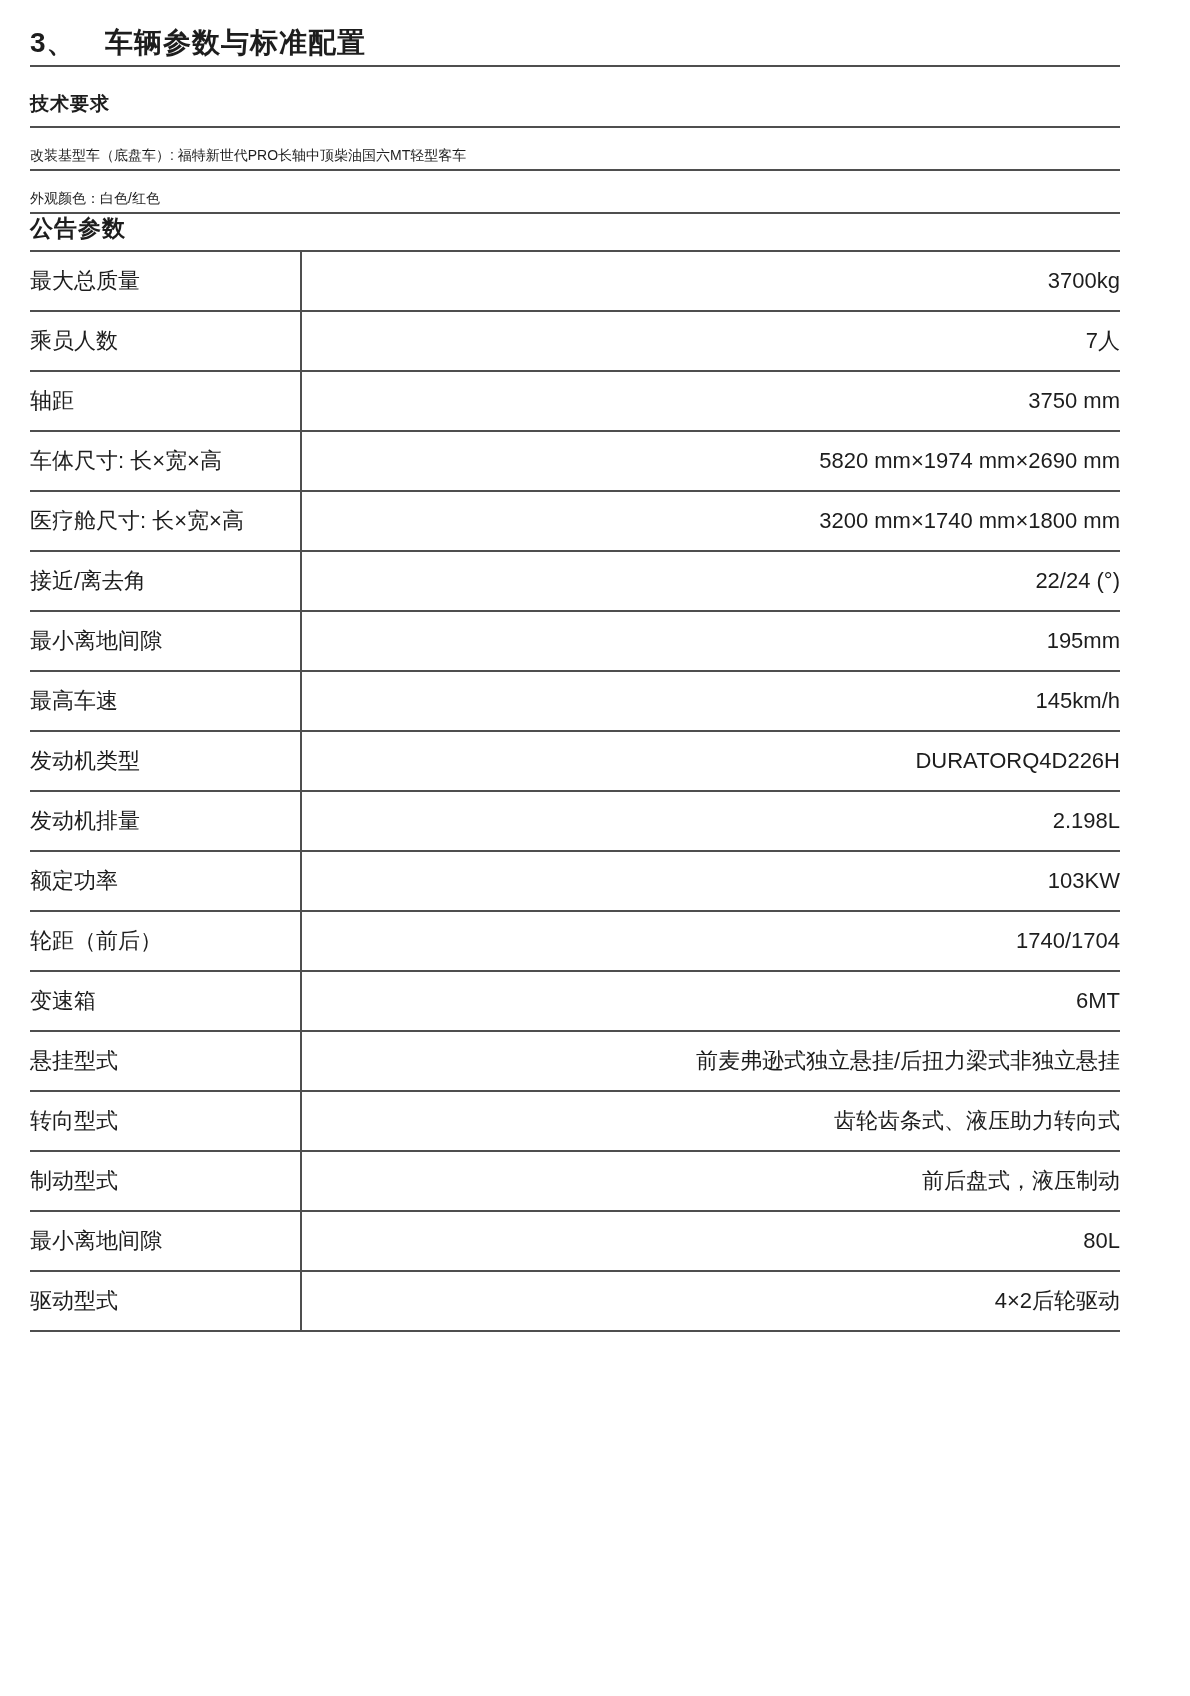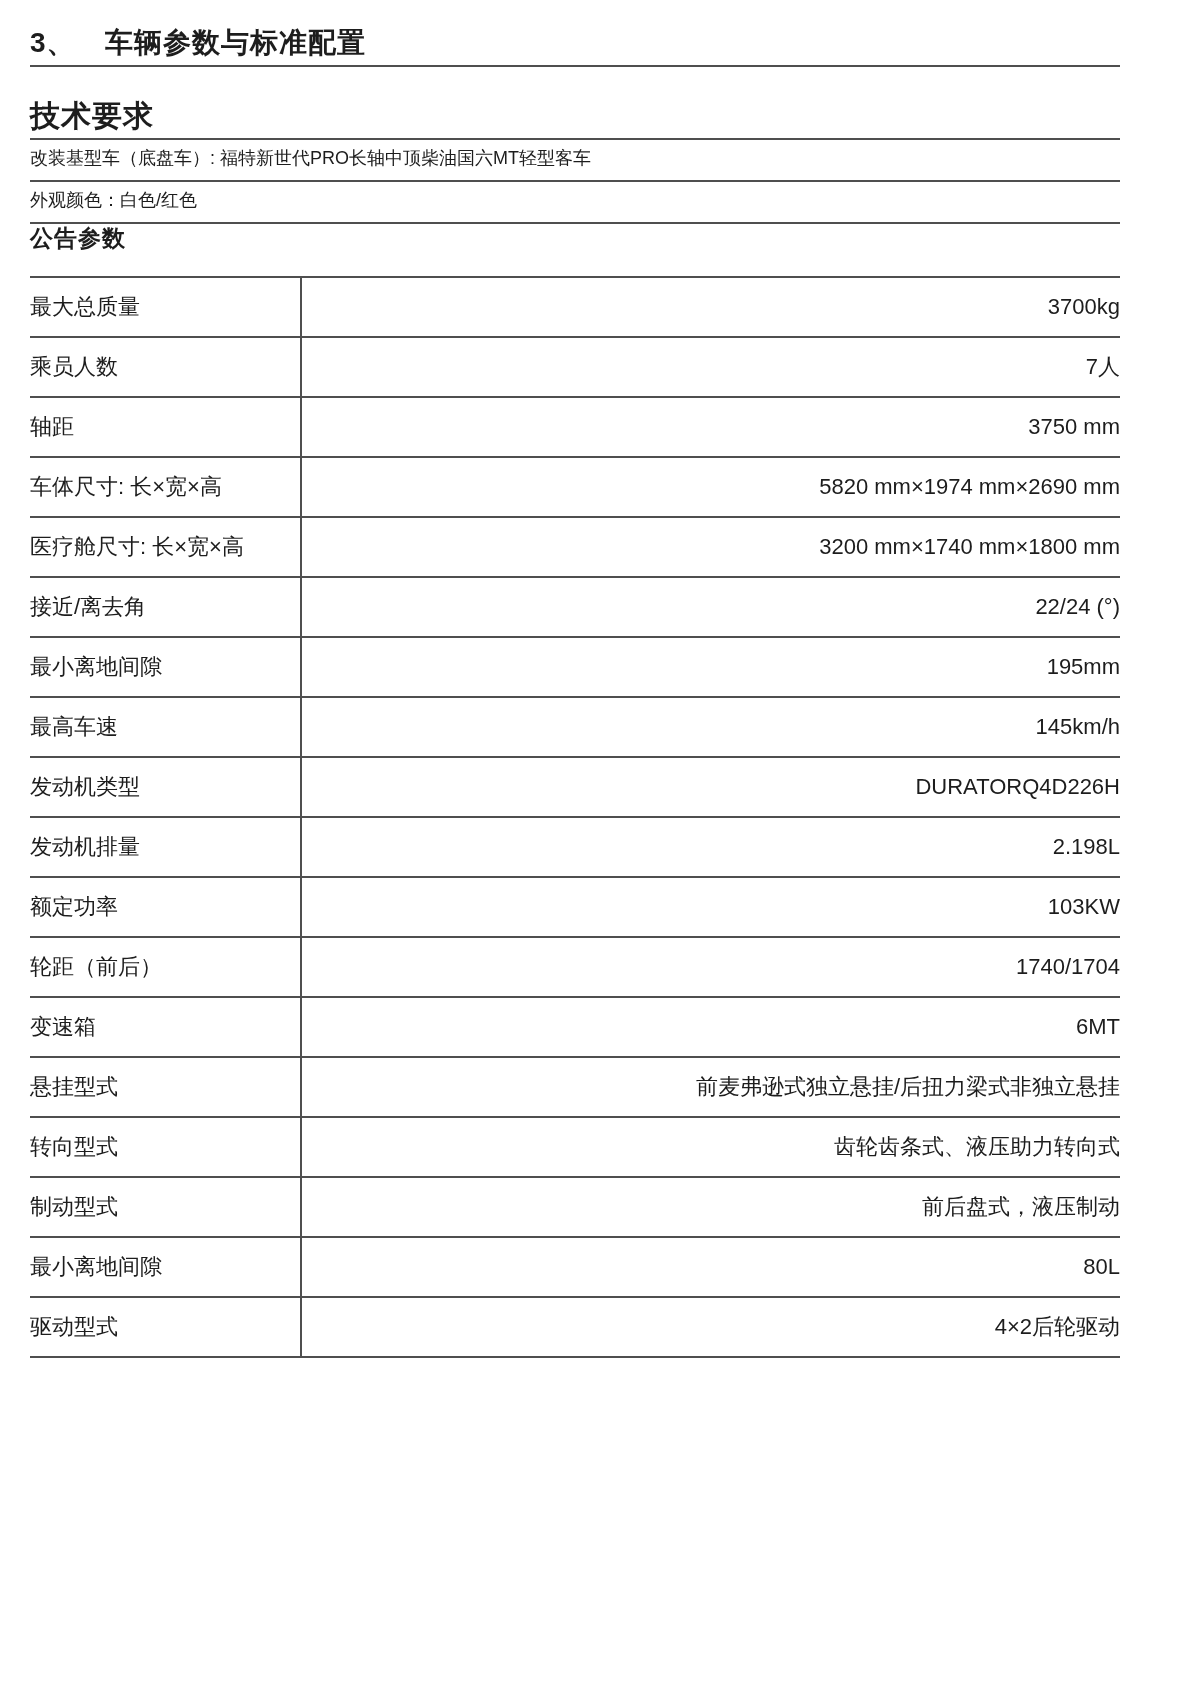--- a/index.html
+++ b/index.html
@@ -30,43 +30,42 @@
     padding-bottom: 5px;
     border-bottom: 2px solid #4f4f4f;
     letter-spacing: 1px;
     display: flex;
   }
   .h1-num {
     display: inline-block;
     width: 75px;
   }
   .h2 {
-    margin-top: 34px;
-    font-size: 30px;
+    margin-top: 22px;
+    font-size: 19px;
     font-weight: bold;
     line-height: 30px;
     padding-bottom: 7px;
     border-bottom: 2px solid #4f4f4f;
     letter-spacing: 1px;
   }
   .body-line {
-    margin-top: 4px;
-    font-size: 18px;
+    margin-top: 13px;
+    font-size: 14px;
     line-height: 28px;
-    padding-bottom: 8px;
     border-bottom: 2px solid #4f4f4f;
   }
   .h3 {
     font-size: 23px;
     font-weight: bold;
     line-height: 28px;
     letter-spacing: 1px;
   }
   table.params {
-    margin-top: 24px;
+    margin-top: 8px;
     border-collapse: collapse;
     width: 100%;
     border-top: 2px solid #4f4f4f;
   }
   table.params tr {
     height: 60px;
   }
   table.params td {
     border-bottom: 2px solid #4f4f4f;
     font-size: 22px;

